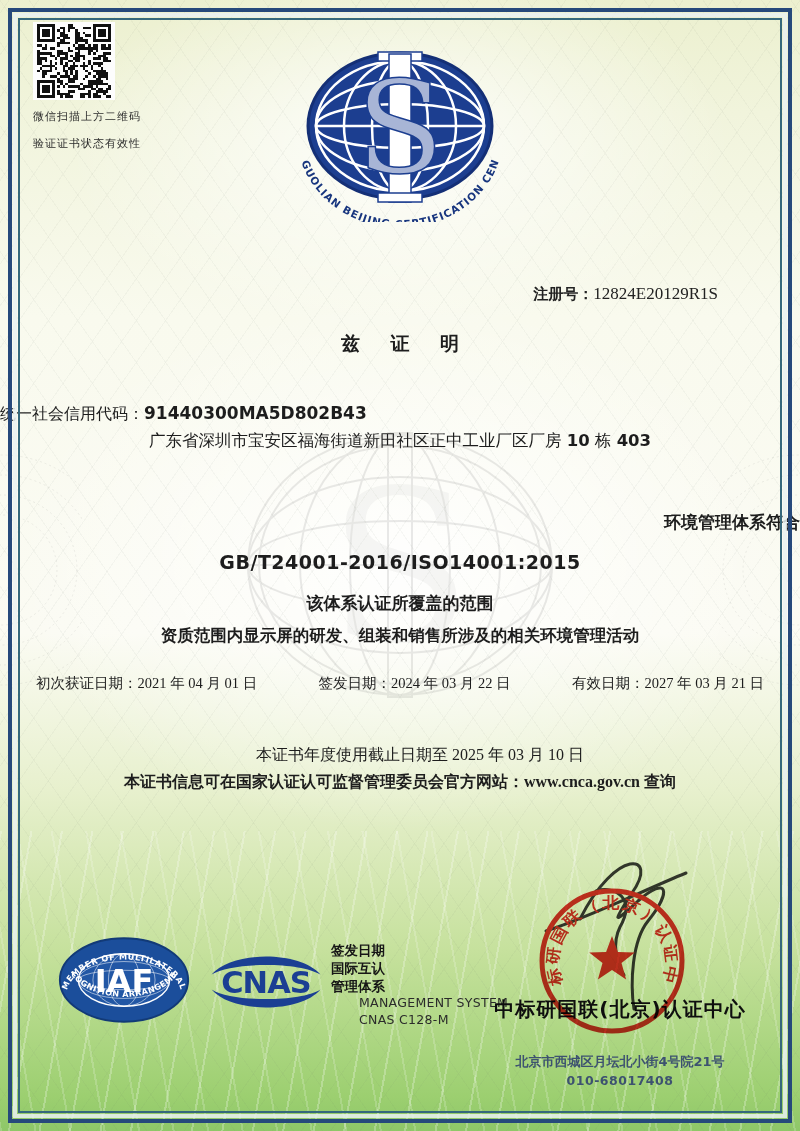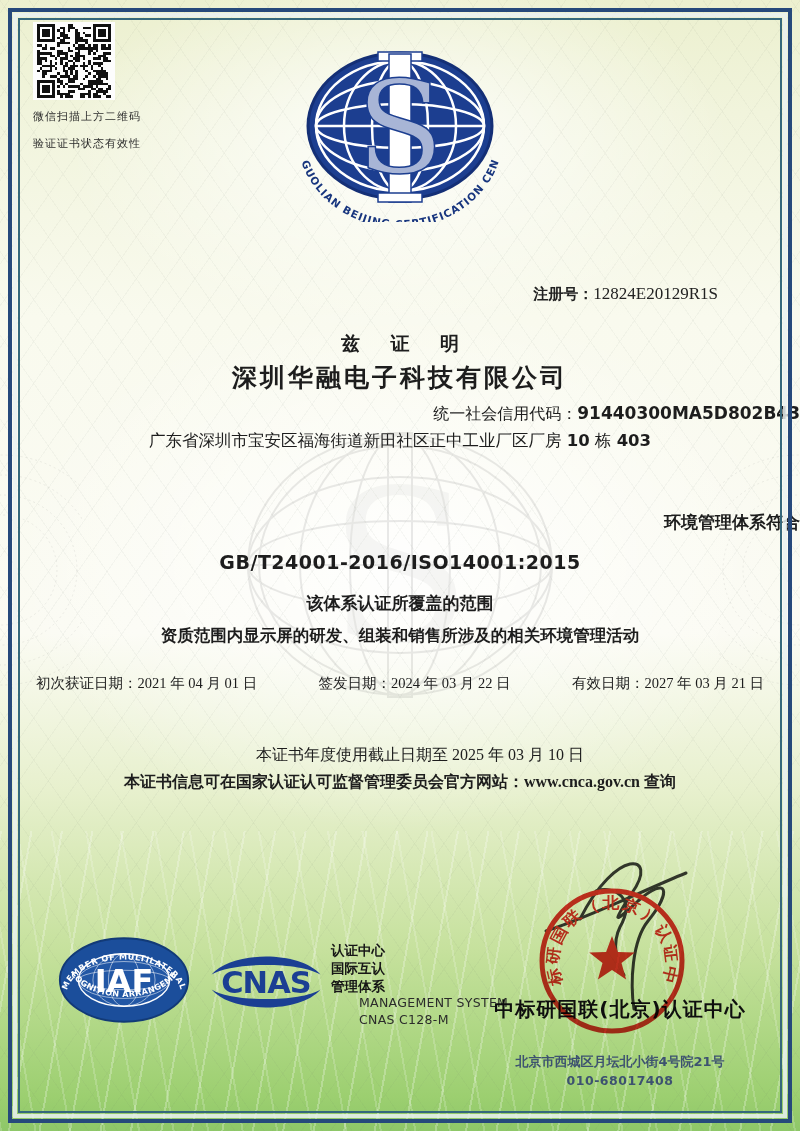--- a/index.html
+++ b/index.html
@@ -37,21 +37,21 @@
   .title{position:absolute;left:0;right:0;top:226px;text-align:center;font-size:41px;
     font-weight:600;letter-spacing:8px;text-indent:8px;color:#1c1c1c;z-index:2;}
   .reg-line{position:absolute;right:82px;top:284px;z-index:2;white-space:nowrap;}
   .reg-label{font-size:15px;font-weight:600;color:#222;}
   .reg-number{font-family:"Liberation Serif","DejaVu Serif",serif;font-size:17px;color:#222;}
 
   .certify{position:absolute;left:0;right:0;top:331px;text-align:center;font-size:19px;
     font-weight:600;letter-spacing:12px;text-indent:12px;z-index:2;}
   .company{position:absolute;left:0;right:0;top:361px;text-align:center;font-size:25px;
     font-weight:600;letter-spacing:3px;z-index:2;}
-  .credit{position:absolute;left:0;right:0;top:403px;text-align:right;font-size:16px;z-index:2;}
+  .credit{position:absolute;left:0;right:0;top:403px;text-align:left;font-size:16px;z-index:2;}
   .credit .b{font-size:17px;}
   .addr{position:absolute;left:0;right:0;top:430px;text-align:center;font-size:16.5px;z-index:2;}
   .b{font-weight:700;}
 
   .sys-line{position:absolute;left:0;right:0;top:511px;text-align:right;font-size:17px;font-weight:600;z-index:2;}
   .standard{position:absolute;left:0;right:0;top:551px;text-align:center;font-size:19px;font-weight:600;letter-spacing:.5px;z-index:2;}
   .scope-head{position:absolute;left:0;right:0;top:592px;text-align:center;font-size:17px;font-weight:600;z-index:2;}
   .scope{position:absolute;left:0;right:0;top:625px;text-align:center;font-size:16.5px;font-weight:700;z-index:2;}
 
   .dates-row{position:absolute;left:36px;right:36px;top:674px;display:flex;justify-content:space-between;
@@ -470,21 +470,20 @@
       <textPath href="#logoArc" startOffset="50%" text-anchor="middle">CSI GUOLIAN BEIJING CERTIFICATION CENTER</textPath>
     </text>
   </svg>
 
 
   <div class="reg-line">
     <span class="reg-label">注册号：</span><span class="reg-number">12824E20129R1S</span>
   </div>
 
   <div class="certify">兹 证 明</div>
-  <div class="company">深圳华融电子科技有限公司</div>
 
   <div class="credit">
     <span>统一社会信用代码：</span><span class="b">91440300MA5D802B43</span>
   </div>
 
   <div class="addr">
     <span>广东省深圳市宝安区福海街道新田社区正中工业厂区厂房 </span><span class="b">10</span><span> 栋 </span><span class="b">403</span>
   </div>
 
   <div class="sys-line">环境管理体系符合</div>
@@ -520,21 +519,21 @@
     </text>
     <text x="70" y="57" text-anchor="middle" font-size="33" font-weight="800" fill="#fff">IAF</text>
   </svg>
 
   <svg class="cnas-logo" width="120" height="76" viewBox="0 0 130 76">
     <path d="M6,30 C28,4 102,4 124,30 C102,16 28,16 6,30 Z" fill="#1b3f93"></path>
     <path d="M6,46 C28,72 102,72 124,46 C102,60 28,60 6,46 Z" fill="#1b3f93"></path>
     <text x="65" y="50" text-anchor="middle" font-size="33" font-weight="800" fill="#1b3f93" letter-spacing="-1">CNAS</text>
   </svg>
   <div class="cnas-text">
-    <div class="cn">认证中心</div>
+    <div class="cn">签发日期</div>
     <div class="cn">国际互认</div>
     <div class="cn">管理体系</div>
     <div class="en">MANAGEMENT SYSTEM</div>
     <div class="en">CNAS C128-M</div>
   </div>
 
   <div class="issuer-name">中标研国联(北京)认证中心</div>
 
   <svg class="stamp" width="185" height="215" viewBox="0 0 185 215">
     <g fill="none" stroke="#141414" stroke-width="3" stroke-linecap="round" opacity=".9">

